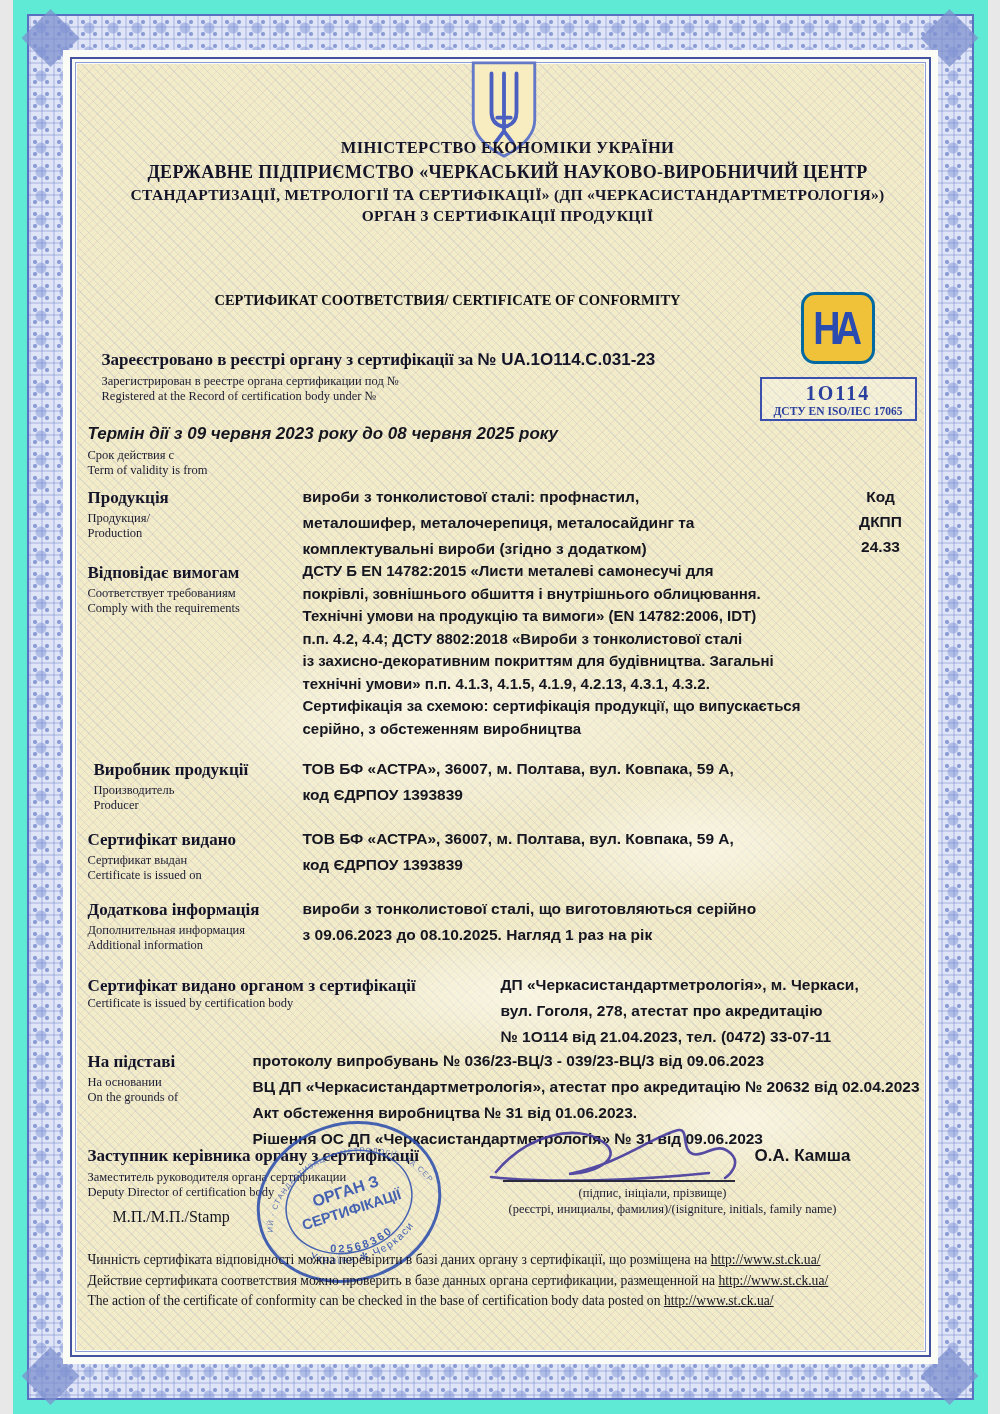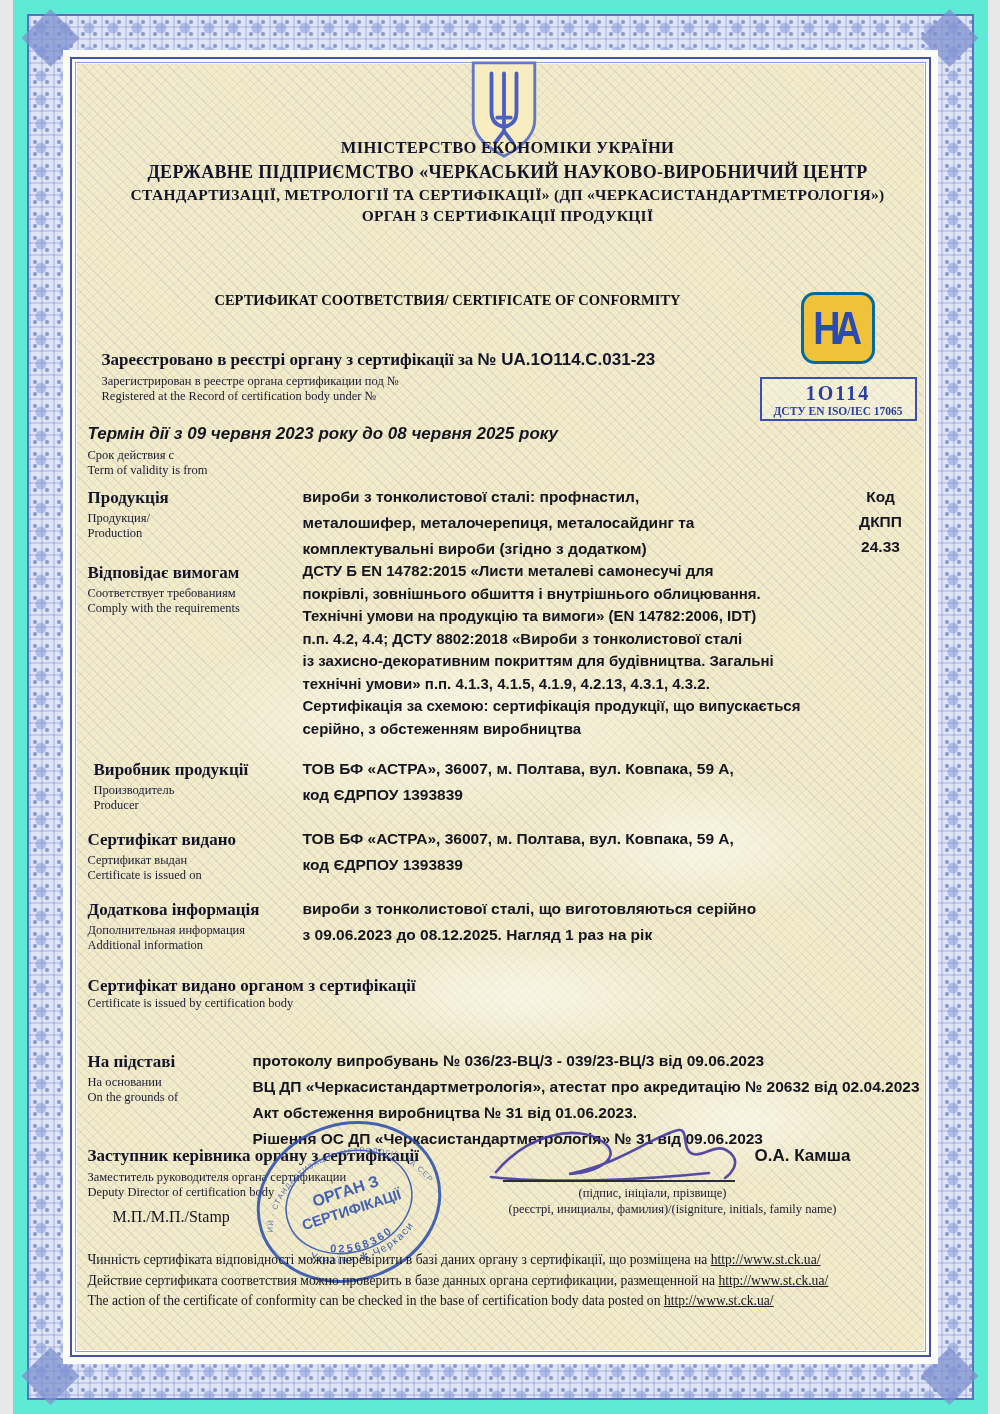--- a/index.html
+++ b/index.html
@@ -155,26 +155,29 @@
   </div>
   <div class="abs val" style="left:290px;top:826px;width:560px;">ТОВ БФ «АСТРА», 36007, м. Полтава, вул. Ковпака, 59 А,
 код ЄДРПОУ 1393839</div>
 
   <div class="abs" style="left:75px;top:900px;width:220px;">
     <div class="ua">Додаткова інформація</div>
     <div class="sub" style="margin-top:3px;">Дополнительная информация</div>
     <div class="sub">Additional information</div>
   </div>
   <div class="abs val" style="left:290px;top:896px;width:580px;">вироби з тонколистової сталі, що виготовляються серійно
-з 09.06.2023 до 08.12.2025. Нагляд 1 раз на рік</div>
+з 09.06.2023 до 08.10.2025. Нагляд 1 раз на рік</div>
 
   <div class="abs" style="left:75px;top:976px;width:410px;">
     <div class="ua">Сертифікат видано органом з сертифікації</div>
     <div class="sub">Certificate is issued by certification body</div>
   </div>
+  <div class="abs val" style="left:488px;top:972px;width:430px;">ДП «Черкасистандартметрологія», м. Черкаси,
+вул. Гоголя, 278, атестат про акредитацію
+№ 1О114 від 21.04.2023, тел. (0472) 33-07-11</div>
 
   <div class="abs" style="left:75px;top:1052px;width:160px;">
     <div class="ua">На підставі</div>
     <div class="sub" style="margin-top:3px;">На основании</div>
     <div class="sub">On the grounds of</div>
   </div>
   <div class="abs val" style="left:240px;top:1048px;width:700px;">протоколу випробувань № 036/23-ВЦ/3 - 039/23-ВЦ/3 від 09.06.2023
 ВЦ ДП «Черкасистандартметрологія», атестат про акредитацію № 20632 від 02.04.2023
 Акт обстеження виробництва № 31 від 01.06.2023.
 Рішення ОС ДП «Черкасистандартметрологія» № 31 від 09.06.2023</div>

